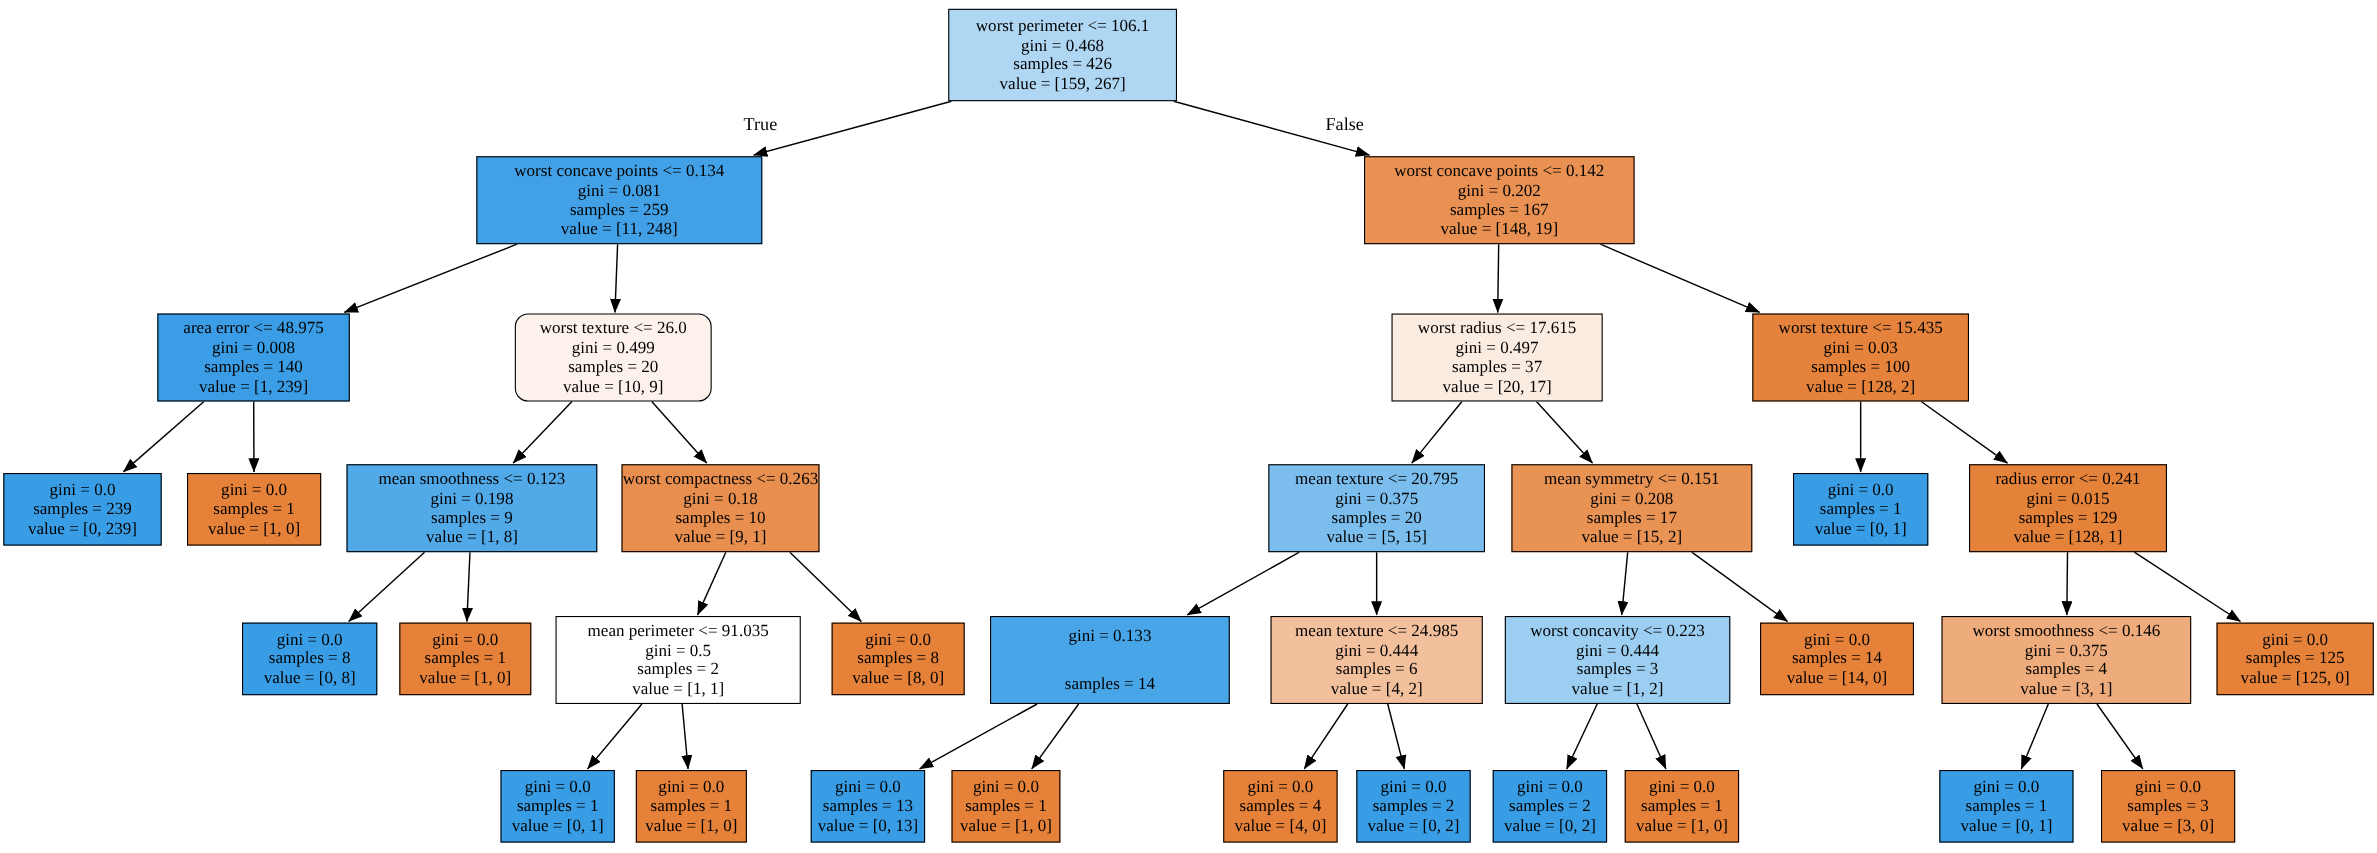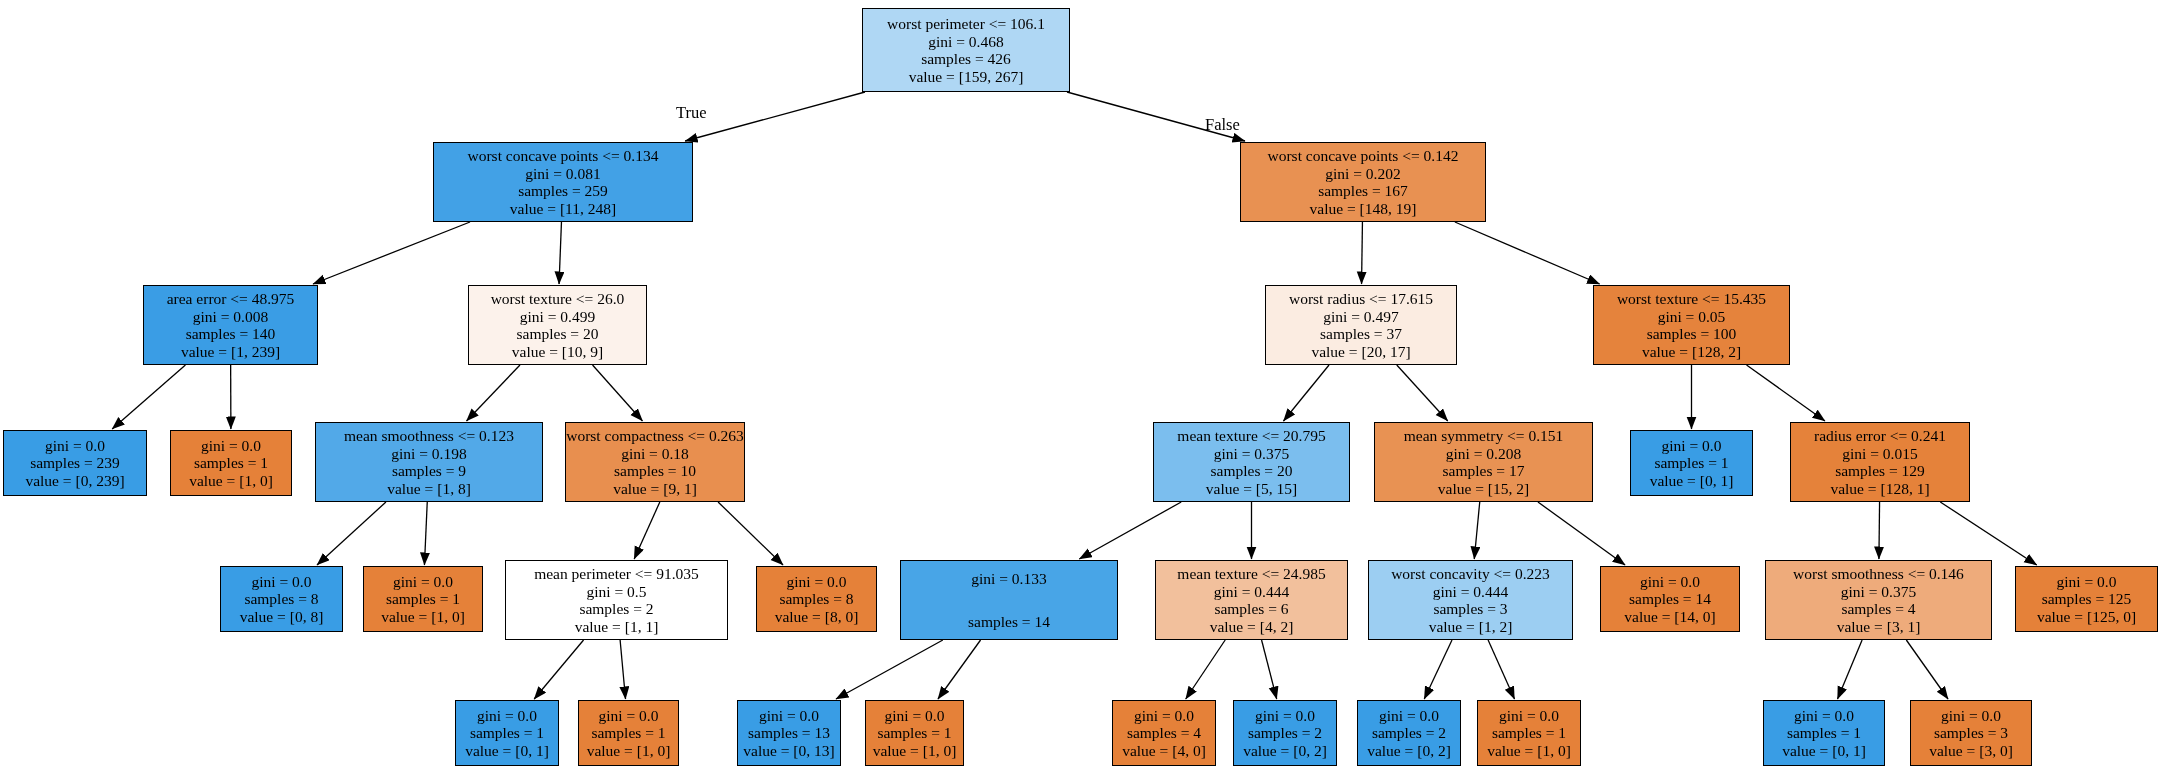--- a/index.html
+++ b/index.html
@@ -65,21 +65,21 @@
       <line x1="942.8345864661654" y1="640" x2="836" y2="699" class="edge-line" marker-end="url(#arrow)"></line>
       <line x1="980.578947368421" y1="640" x2="937.9473684210526" y2="699" class="edge-line" marker-end="url(#arrow)"></line>
       <line x1="1225.1842105263158" y1="640" x2="1185.7105263157896" y2="699" class="edge-line" marker-end="url(#arrow)"></line>
       <line x1="1261.5751879699249" y1="640" x2="1276.687969924812" y2="699" class="edge-line" marker-end="url(#arrow)"></line>
       <line x1="1452.0037593984962" y1="640" x2="1424.2593984962407" y2="699" class="edge-line" marker-end="url(#arrow)"></line>
       <line x1="1488.093984962406" y1="640" x2="1514.484962406015" y2="699" class="edge-line" marker-end="url(#arrow)"></line>
       <line x1="1862.109022556391" y1="640" x2="1837.5225563909773" y2="699" class="edge-line" marker-end="url(#arrow)"></line>
       <line x1="1906.3195488721803" y1="640" x2="1948.048872180451" y2="699" class="edge-line" marker-end="url(#arrow)"></line>
     </svg>
   <span class="edge-label" style="left:676px;top:103px;">True</span>
-  <span class="edge-label" style="left:1205px;top:115px;">False</span>
+  <span class="edge-label" style="left:1205px;top:103px;">False</span>
 <div class="node" style="left: 862px; top: 8px; width: 208px; height: 84px; background: rgb(175, 215, 244);">
       <div>worst perimeter &lt;= 106.1</div>
       <div>gini = 0.468</div>
       <div>samples = 426</div>
       <div>value = [159, 267]</div>
     </div>
     <div class="node" style="left: 433px; top: 142px; width: 260px; height: 80px; background: rgb(66, 161, 230);">
       <div>worst concave points &lt;= 0.134</div>
       <div>gini = 0.081</div>
       <div>samples = 259</div>
@@ -90,35 +90,35 @@
       <div>gini = 0.202</div>
       <div>samples = 167</div>
       <div>value = [148, 19]</div>
     </div>
     <div class="node" style="left: 143px; top: 285px; width: 175px; height: 80px; background: rgb(58, 157, 229);">
       <div>area error &lt;= 48.975</div>
       <div>gini = 0.008</div>
       <div>samples = 140</div>
       <div>value = [1, 239]</div>
     </div>
-    <div class="node" style="left: 468px; top: 285px; width: 179px; height: 80px; background: rgb(252, 242, 235);">
+    <div class="node" style="left: 468px; top: 285px; width: 179px; height: 80px; background: rgb(252, 242, 235); border-radius: 12px;">
       <div>worst texture &lt;= 26.0</div>
       <div>gini = 0.499</div>
       <div>samples = 20</div>
       <div>value = [10, 9]</div>
     </div>
     <div class="node" style="left: 1265px; top: 285px; width: 192px; height: 80px; background: rgb(251, 236, 225);">
       <div>worst radius &lt;= 17.615</div>
       <div>gini = 0.497</div>
       <div>samples = 37</div>
       <div>value = [20, 17]</div>
     </div>
     <div class="node" style="left: 1593px; top: 285px; width: 197px; height: 80px; background: rgb(229, 131, 60);">
       <div>worst texture &lt;= 15.435</div>
-      <div>gini = 0.05</div>
+      <div>gini = 0.03</div>
       <div>samples = 100</div>
       <div>value = [128, 2]</div>
     </div>
     <div class="node" style="left: 3px; top: 430px; width: 144px; height: 66px; background: rgb(57, 157, 229);">
       <div>gini = 0.0</div>
       <div>samples = 239</div>
       <div>value = [0, 239]</div>
     </div>
     <div class="node" style="left: 170px; top: 430px; width: 122px; height: 66px; background: rgb(229, 129, 57);">
       <div>gini = 0.0</div>

